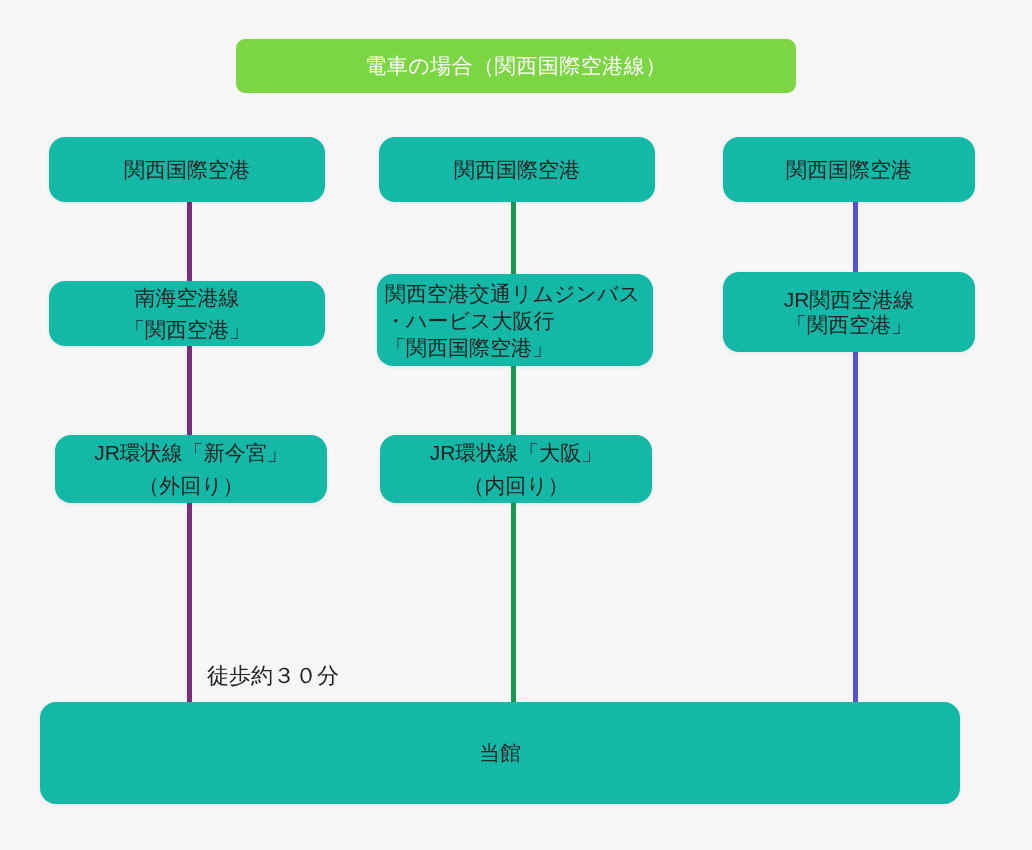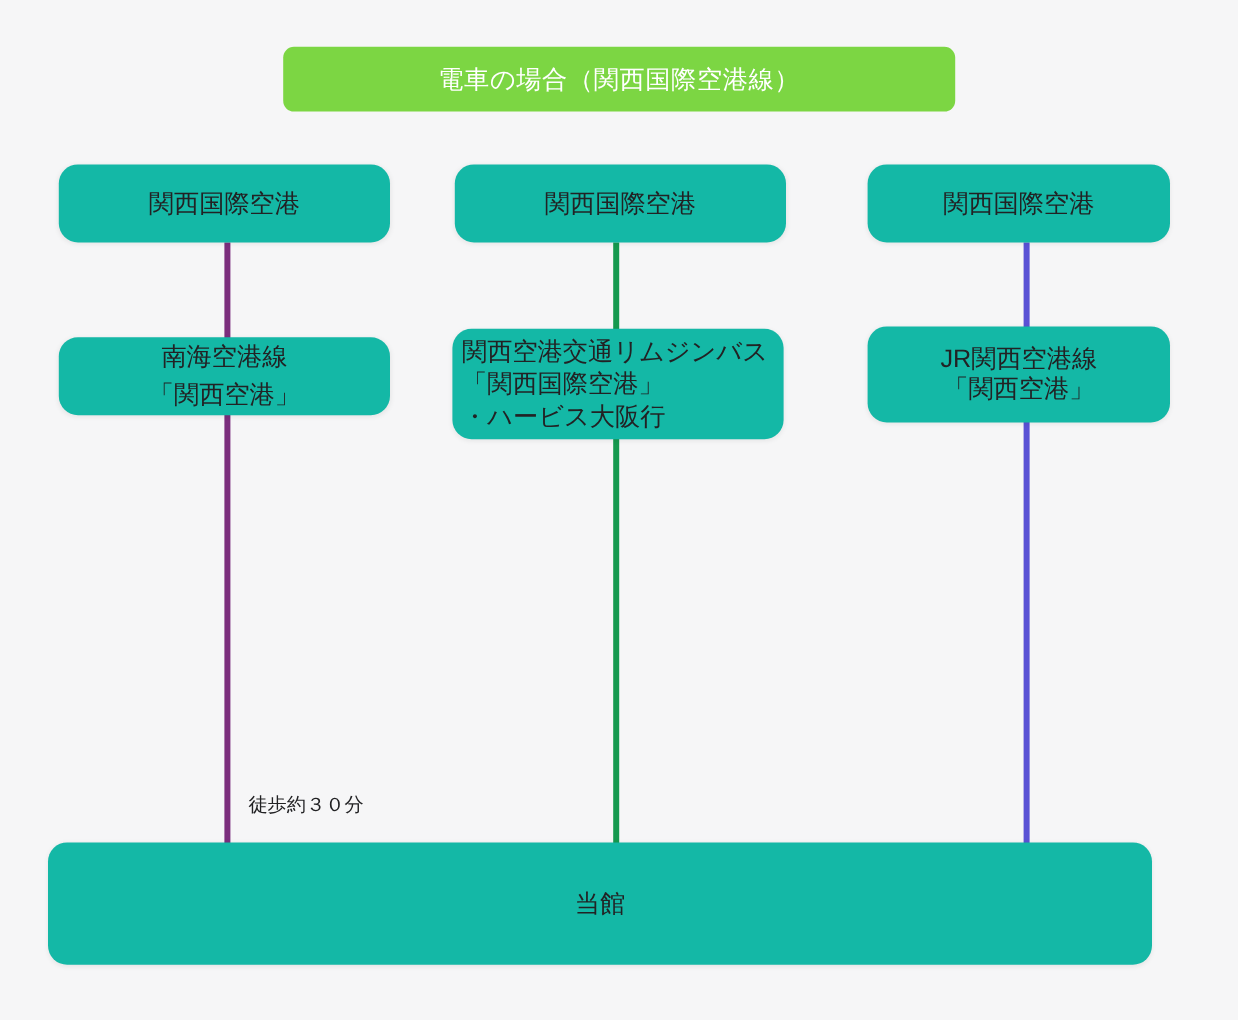--- a/index.html
+++ b/index.html
@@ -68,21 +68,21 @@
   .jr-station { left: 723px; top: 272px; width: 252px; height: 80px; line-height: 25px; }
 
   .loop-1 { left: 55px;  top: 435px; width: 272px; height: 68px; line-height: 33px; }
   .loop-2 { left: 380px; top: 435px; width: 272px; height: 68px; line-height: 33px; }
 
   .taisho { left: 56px; top: 577px; width: 920px; height: 65px; }
 
   .walk-note {
     position: absolute;
     left: 207px; top: 661px;
-    font-size: 16px;
+    font-size: 22px;
     color: #222224;
     white-space: nowrap;
   }
   .destination { left: 40px; top: 702px; width: 920px; height: 102px; }
 </style>
 </head>
 <body>
 
 <div class="canvas">
 
@@ -103,28 +103,36 @@
   <div class="node airport-3">
     <span>関西国際空港</span>
   </div>
 
   <div class="node nankai-station">
     <span>南海空港線</span>
     <span>「関西空港」</span>
   </div>
   <div class="node limo-bus">
     <span>関西空港交通リムジンバス</span>
+    <span>・ハービス大阪行</span>
     <span>「関西国際空港」</span>
-    <span>・ハービス大阪行</span>
   </div>
   <div class="node jr-station">
     <span>JR関西空港線</span>
     <span>「関西空港」</span>
   </div>
 
+  <div class="node loop-1">
+    <span>JR環状線「新今宮」</span>
+    <span>（外回り）</span>
+  </div>
+  <div class="node loop-2">
+    <span>JR環状線「大阪」</span>
+    <span>（内回り）</span>
+  </div>
 
 
   <div class="walk-note">徒歩約３０分</div>
 
   <div class="node destination">
     <span>当館</span>
   </div>
 
 </div>
 

